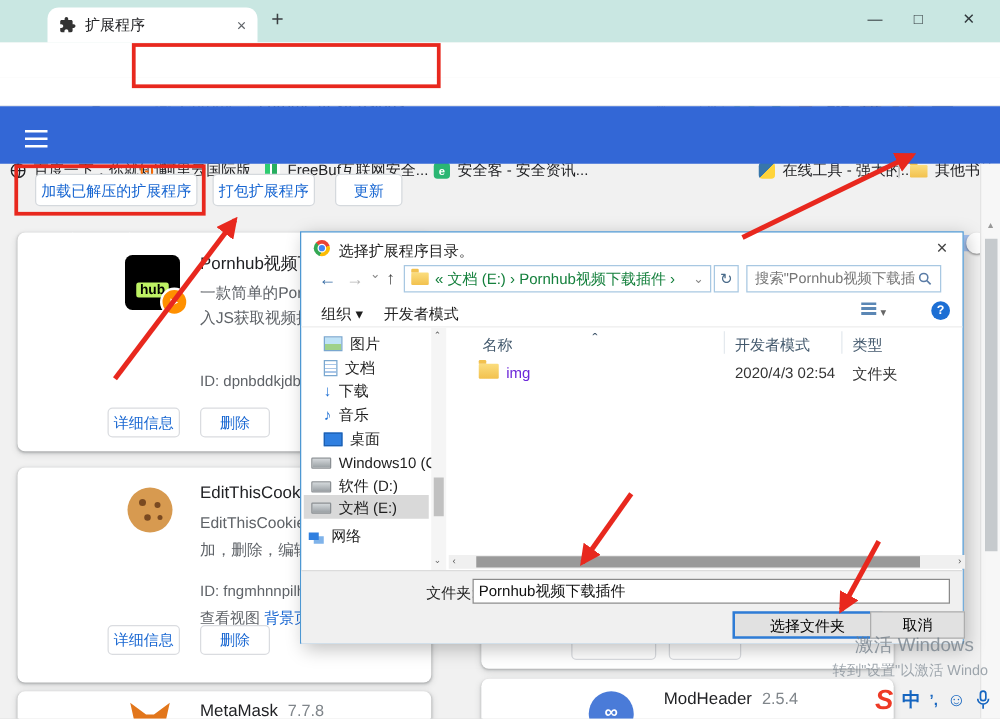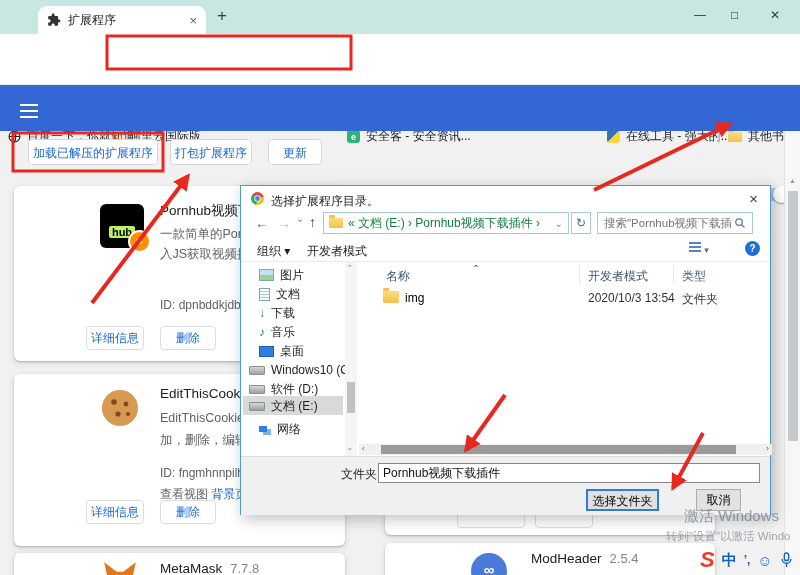--- a/index.html
+++ b/index.html
@@ -112,22 +112,22 @@
   .colsep{position:absolute;top:79px;width:1px;height:18px;background:#e4e9ee;}
   .cell{position:absolute;font-size:12px;color:#333;}
   #hsb{position:absolute;left:118px;top:258px;width:413px;height:11px;background:#f0f0f0;}
   #hsb .th{position:absolute;left:22px;top:1px;width:355px;height:9px;background:#9a9a9a;}
   #hsb .a{position:absolute;top:0px;font-size:8px;color:#555;}
   #dlg-bottom{position:absolute;left:0;top:270px;width:529px;height:58px;background:#f0f0f0;border-top:1px solid #dcdcdc;}
   #folder-input{position:absolute;left:137px;top:277px;width:372px;height:18px;border:1px solid #8a8a8a;
                 font-size:12px;padding:0 4px;font-family:"Liberation Sans",sans-serif;color:#111;}
   .wbtn{position:absolute;top:303px;height:22px;background:#e1e1e1;border:1px solid #adadad;
         font-size:12px;text-align:center;line-height:20px;box-sizing:border-box;color:#000;}
-  #btn-select{left:345px;width:73px;border:2px solid #2e7cd6;}
-  #btn-cancel{left:455px;width:45px;}
+  #btn-select{left:345px;width:120px;border:2px solid #2e7cd6;}
+  #btn-cancel{left:455px;width:76px;}
   #helpq{position:absolute;left:504px;top:55px;width:15px;height:15px;border-radius:50%;background:#1d6fd4;
          color:#fff;font-size:10px;font-weight:bold;text-align:center;line-height:15px;}
   .vicon{display:inline-block;width:12px;height:11px;background:repeating-linear-gradient(180deg,#5b87b5 0 2px,transparent 2px 4px);}
 
   
   #anno{left:0;top:0;z-index:60;pointer-events:none;}
   #watermark1{left:684px;top:507px;font-size:15px;color:rgba(112,124,135,.75);z-index:55;}
   #watermark2{left:666px;top:529px;font-size:11.5px;color:rgba(112,124,135,.65);z-index:55;width:140px;}
   #ime{left:700px;top:547px;z-index:56;display:flex;align-items:center;gap:7px;}
   #ime .s{font-size:22px;font-weight:900;font-style:italic;color:#ee3a26;text-shadow:0 1px 0 #fff;}
@@ -189,20 +189,24 @@
     <div class="abs bm" style="left:8px">
       <svg width="13" height="13" viewBox="0 0 24 24">
           <circle cx="12" cy="12" r="10" fill="none" stroke="#202124" stroke-width="2"></circle>
           <path d="M2 12h20M12 2c3 3 3 17 0 20-3-3-3-17 0-20z" fill="none" stroke="#202124" stroke-width="2"></path>
         </svg>
       <span>百度一下，你就知道</span>
     </div>
     <div class="abs bm" style="left:112px">
       <span style="color:#ff6a00;font-weight:bold;font-size:11px">(-)</span>
       <span>阿里云国际版</span>
+    </div>
+    <div class="abs bm" style="left:212px">
+      <span class="si" style="width:12px;height:12px;background:linear-gradient(90deg,#2ecc71 0 4px,#fff 4px 6px,#27ae60 6px 10px,#fff 10px)"></span>
+      <span>FreeBuf互联网安全...</span>
     </div>
     <div class="abs bm" style="left:347px">
       <span class="bm-sq" style="background:#2bb673">e</span>
       <span>安全客 - 安全资讯...</span>
     </div>
     <div class="abs bm" style="left:607px">
       <span class="si" style="width:13px;height:13px;border-radius:3px;background:linear-gradient(135deg,#3776ab 50%,#ffd43b 50%)"></span>
       <span>在线工具 - 强大的...</span>
     </div>
     <span class="abs" style="left:700px;top:65px;font-size:13px;color:#5f6368">»</span>
@@ -342,42 +346,42 @@
         <span>Windows10 (C:</span>
       </div>
     <div class="sbitem" style="left:8px;top:194px">
         <span class="si si-drive"></span>
         <span>软件 (D:)</span>
       </div>
     <div class="sbitem" style="left:8px;top:211px">
         <span class="si si-drive"></span>
         <span>文档 (E:)</span>
       </div>
-    <div class="sbitem" style="left:18px;top:234px">
+    <div class="sbitem" style="left:6px;top:234px">
         <span class="si si-net"></span>
         <span>网络</span>
       </div>
     <div id="sbsb">
       <span class="a" style="top:2px">⌃</span>
       <div class="th"></div>
       <span class="a" style="top:182px">⌄</span>
     </div>
 
     
     <span class="colhd" style="left:145px;top:82px">名称</span>
     <span class="colhd" style="left:233px;top:78px">ˆ</span>
     <span class="colhd" style="left:347px;top:82px">开发者模式</span>
     <span class="colhd" style="left:441px;top:82px">类型</span>
     <div class="colsep" style="left:338px"></div>
     <div class="colsep" style="left:432px"></div>
     <div class="abs" style="left:142px;top:105px">
       <span class="folder" style="width:16px;height:12px"></span>
     </div>
-    <span class="cell" style="left:164px;top:105px;color:#000000">img</span>
-    <span class="cell" style="left:347px;top:105px">2020/10/3 13:54</span>
+    <span class="cell" style="left:164px;top:105px;color:#6d28d9">img</span>
+    <span class="cell" style="left:347px;top:105px">2020/4/3 02:54</span>
     <span class="cell" style="left:441px;top:105px">文件夹</span>
 
     
     <div id="hsb">
       <span class="a" style="left:3px">‹</span>
       <div class="th"></div>
       <span class="a" style="right:3px">›</span>
     </div>
 
     

